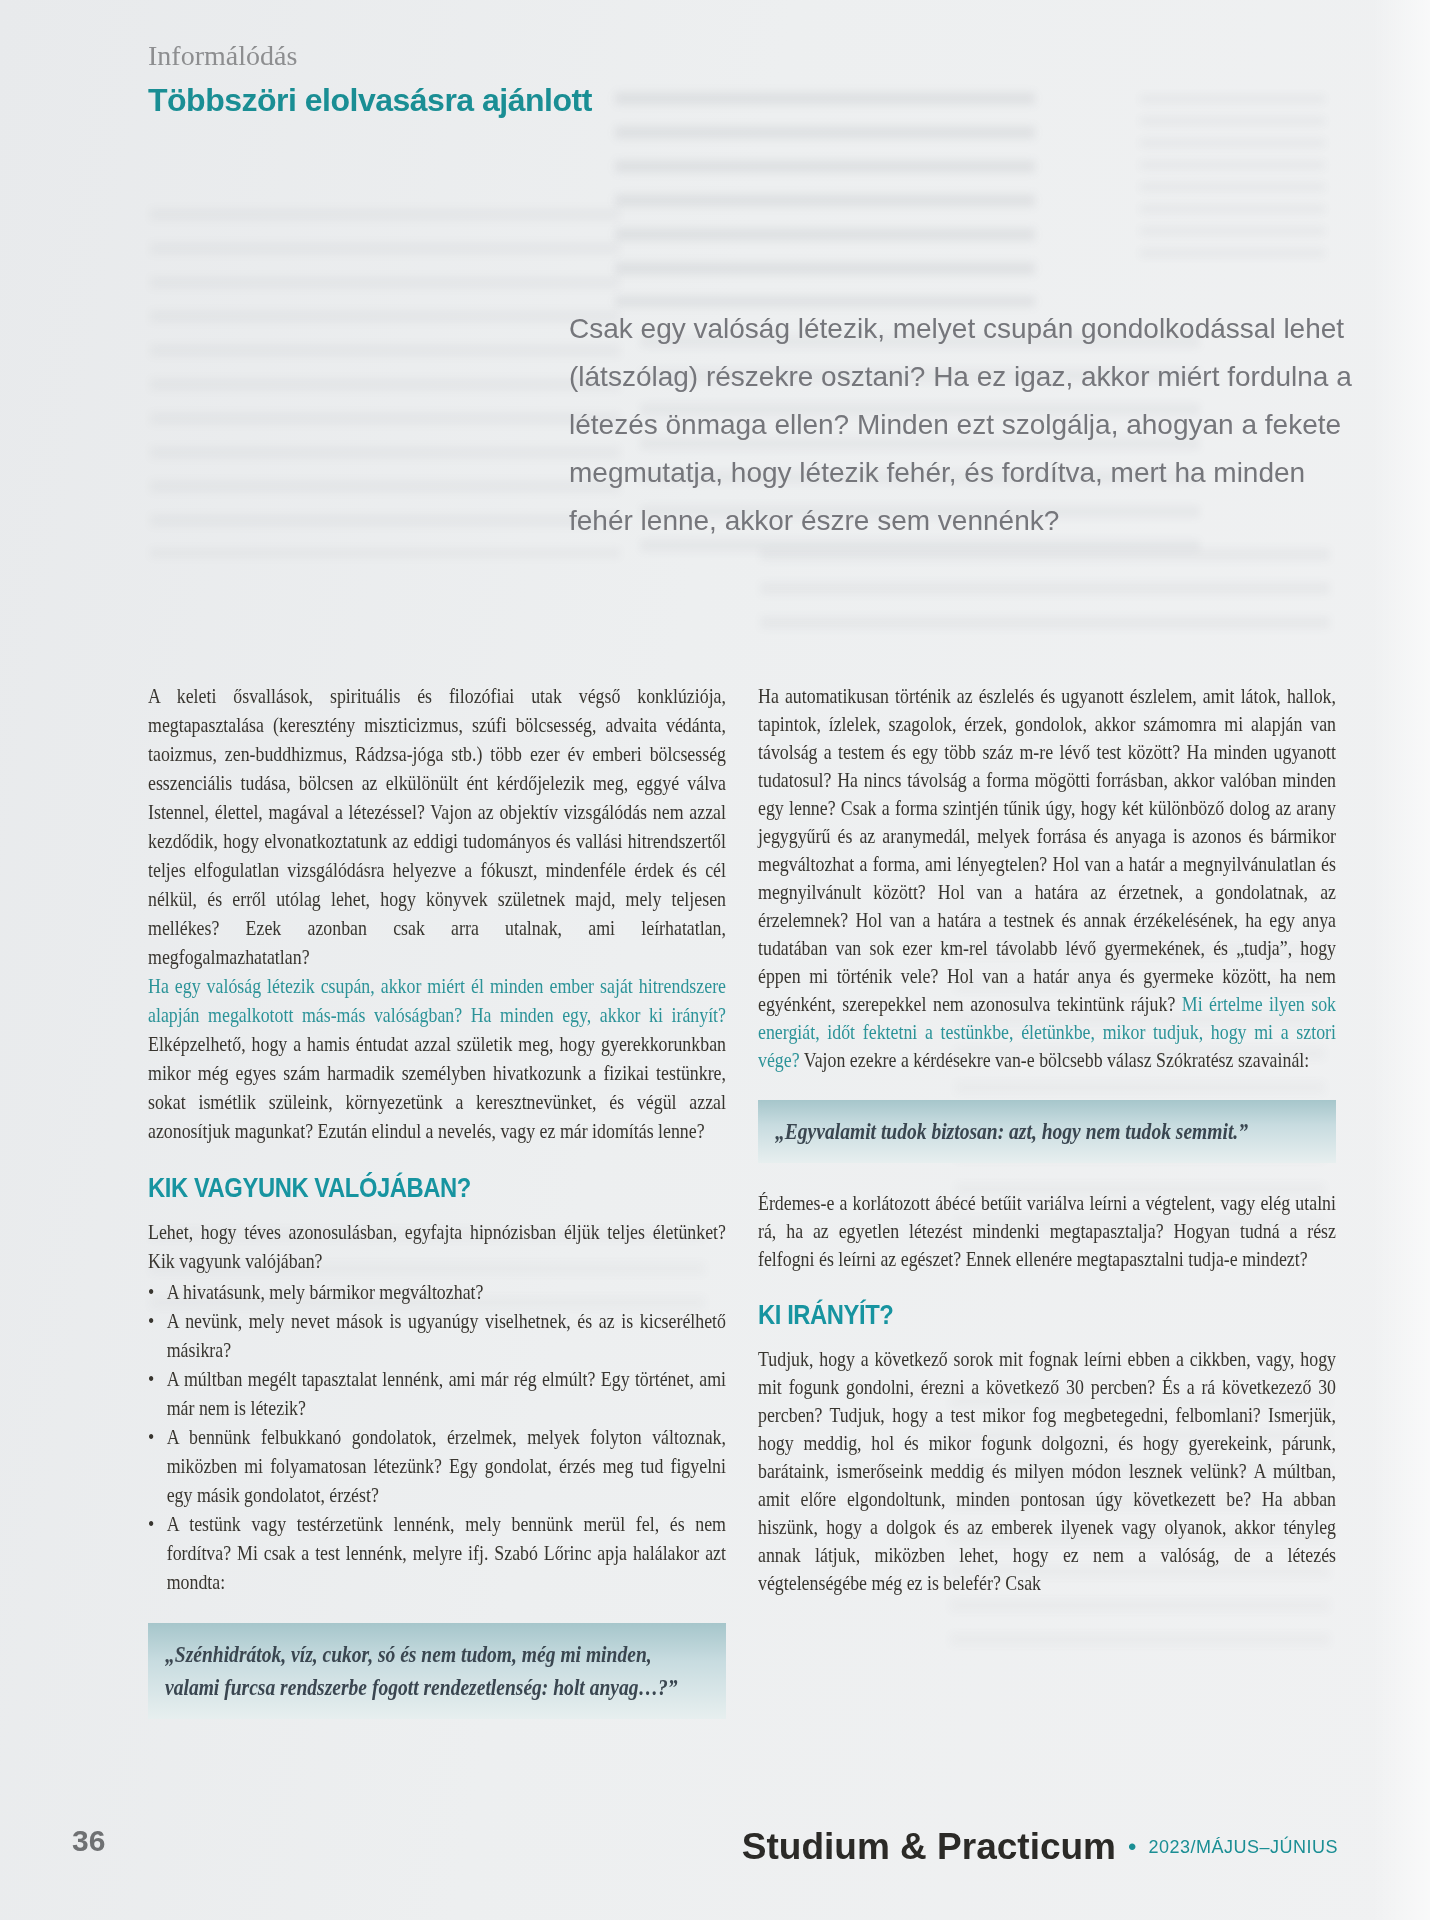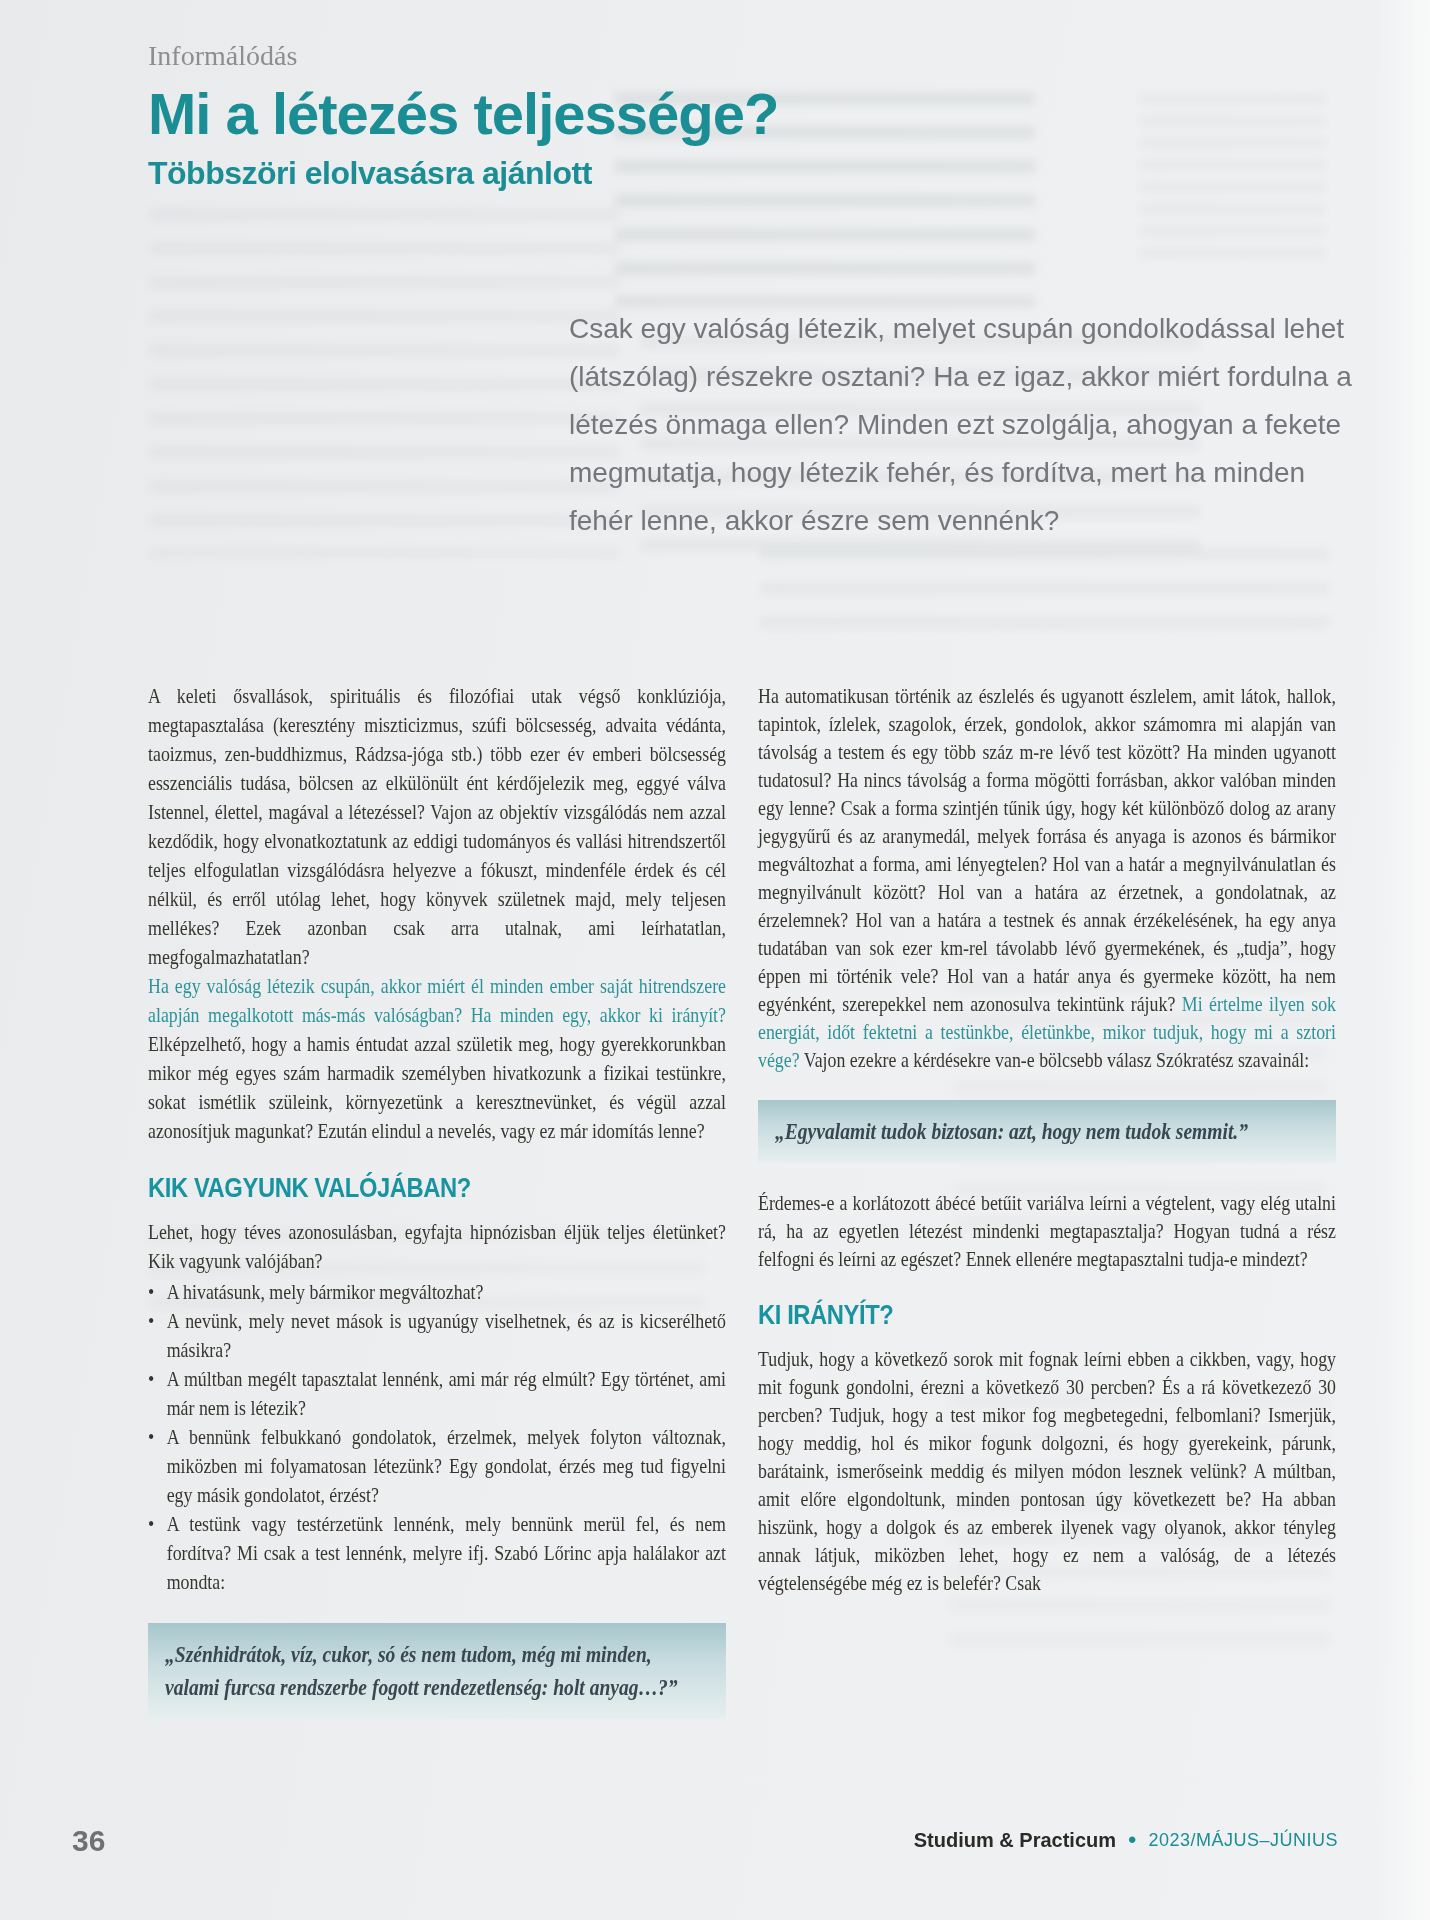--- a/index.html
+++ b/index.html
@@ -53,41 +53,40 @@
   .quote-box{margin-top:26px;padding:15px 20px;
     background:linear-gradient(180deg,#a6c6cb 0%,#c8dce0 40%,#e7efef 100%);}
   .quote{margin:0;font-family:"Liberation Serif",serif;font-style:italic;font-weight:600;
          font-size:23px;line-height:33px;color:#3a4650;}
   .col-right .quote-box{margin:26px 0 26px;}
 
   .pagenum{position:absolute;left:72px;top:1824px;
     font-family:"Liberation Sans",sans-serif;font-weight:700;font-size:30px;color:#6f7173;}
   .journal{position:absolute;right:92px;top:1826px;display:flex;align-items:center;gap:12px;
     font-family:"Liberation Sans",sans-serif;}
-  .jname{font-weight:700;font-size:20px;color:#2b2a27;}
+  .jname{font-weight:700;font-size:37px;color:#2b2a27;}
   .jsep{color:#1a8e94;font-size:24px;}
   .jissue{color:#1a8e94;font-size:18px;letter-spacing:.5px;}
 </style>
 </head>
 <body>
 
 <div class="page">
 
   <div class="bleed b1"></div>
   <div class="bleed b2"></div>
   <div class="bleed b3"></div>
   <div class="bleed b4"></div>
   <div class="bleed b5"></div>
   <div class="bleed b6"></div>
   <div class="bleed b7"></div>
   <div class="bleed b8"></div>
 
   <header class="masthead">
     <div class="kicker">Informálódás</div>
-    <h1 class="title">Mi a létezés teljessége?</h1>
     <h2 class="subtitle">Többszöri elolvasásra ajánlott</h2>
   </header>
 
   <p class="lead">Csak egy valóság létezik, melyet csupán gondolkodással lehet (látszólag) részekre osztani? Ha ez igaz, akkor miért fordulna a létezés önmaga ellen? Minden ezt szolgálja, ahogyan a fekete megmutatja, hogy létezik fehér, és fordítva, mert ha minden fehér lenne, akkor észre sem vennénk?</p>
 
   <section class="col col-left">
     <p class="body-p">A keleti ősvallások, spirituális és filozófiai utak végső konklúziója, megtapasztalása (keresztény miszticizmus, szúfi bölcsesség, advaita védánta, taoizmus, zen-buddhizmus, Rádzsa-jóga stb.) több ezer év emberi bölcsesség esszenciális tudása, bölcsen az elkülönült ént kérdőjelezik meg, eggyé válva Istennel, élettel, magával a létezéssel? Vajon az objektív vizsgálódás nem azzal kezdődik, hogy elvonatkoztatunk az eddigi tudományos és vallási hitrendszertől teljes elfogulatlan vizsgálódásra helyezve a fókuszt, mindenféle érdek és cél nélkül, és erről utólag lehet, hogy könyvek születnek majd, mely teljesen mellékes? Ezek azonban csak arra utalnak, ami leírhatatlan, megfogalmazhatatlan?</p>
     <p class="body-p"><span class="teal">Ha egy valóság létezik csupán, akkor miért él minden ember saját hitrendszere alapján megalkotott más-más valóságban? Ha minden egy, akkor ki irányít? </span><span>Elképzelhető, hogy a hamis éntudat azzal születik meg, hogy gyerekkorunkban mikor még egyes szám harmadik személyben hivatkozunk a fizikai testünkre, sokat ismétlik szüleink, környezetünk a keresztnevünket, és végül azzal azonosítjuk magunkat? Ezután elindul a nevelés, vagy ez már idomítás lenne?</span></p>
     <h3 class="colhead">KIK VAGYUNK VALÓJÁBAN?</h3>
     <p class="body-p">Lehet, hogy téves azonosulásban, egyfajta hipnózisban éljük teljes életünket? Kik vagyunk valójában?</p>

